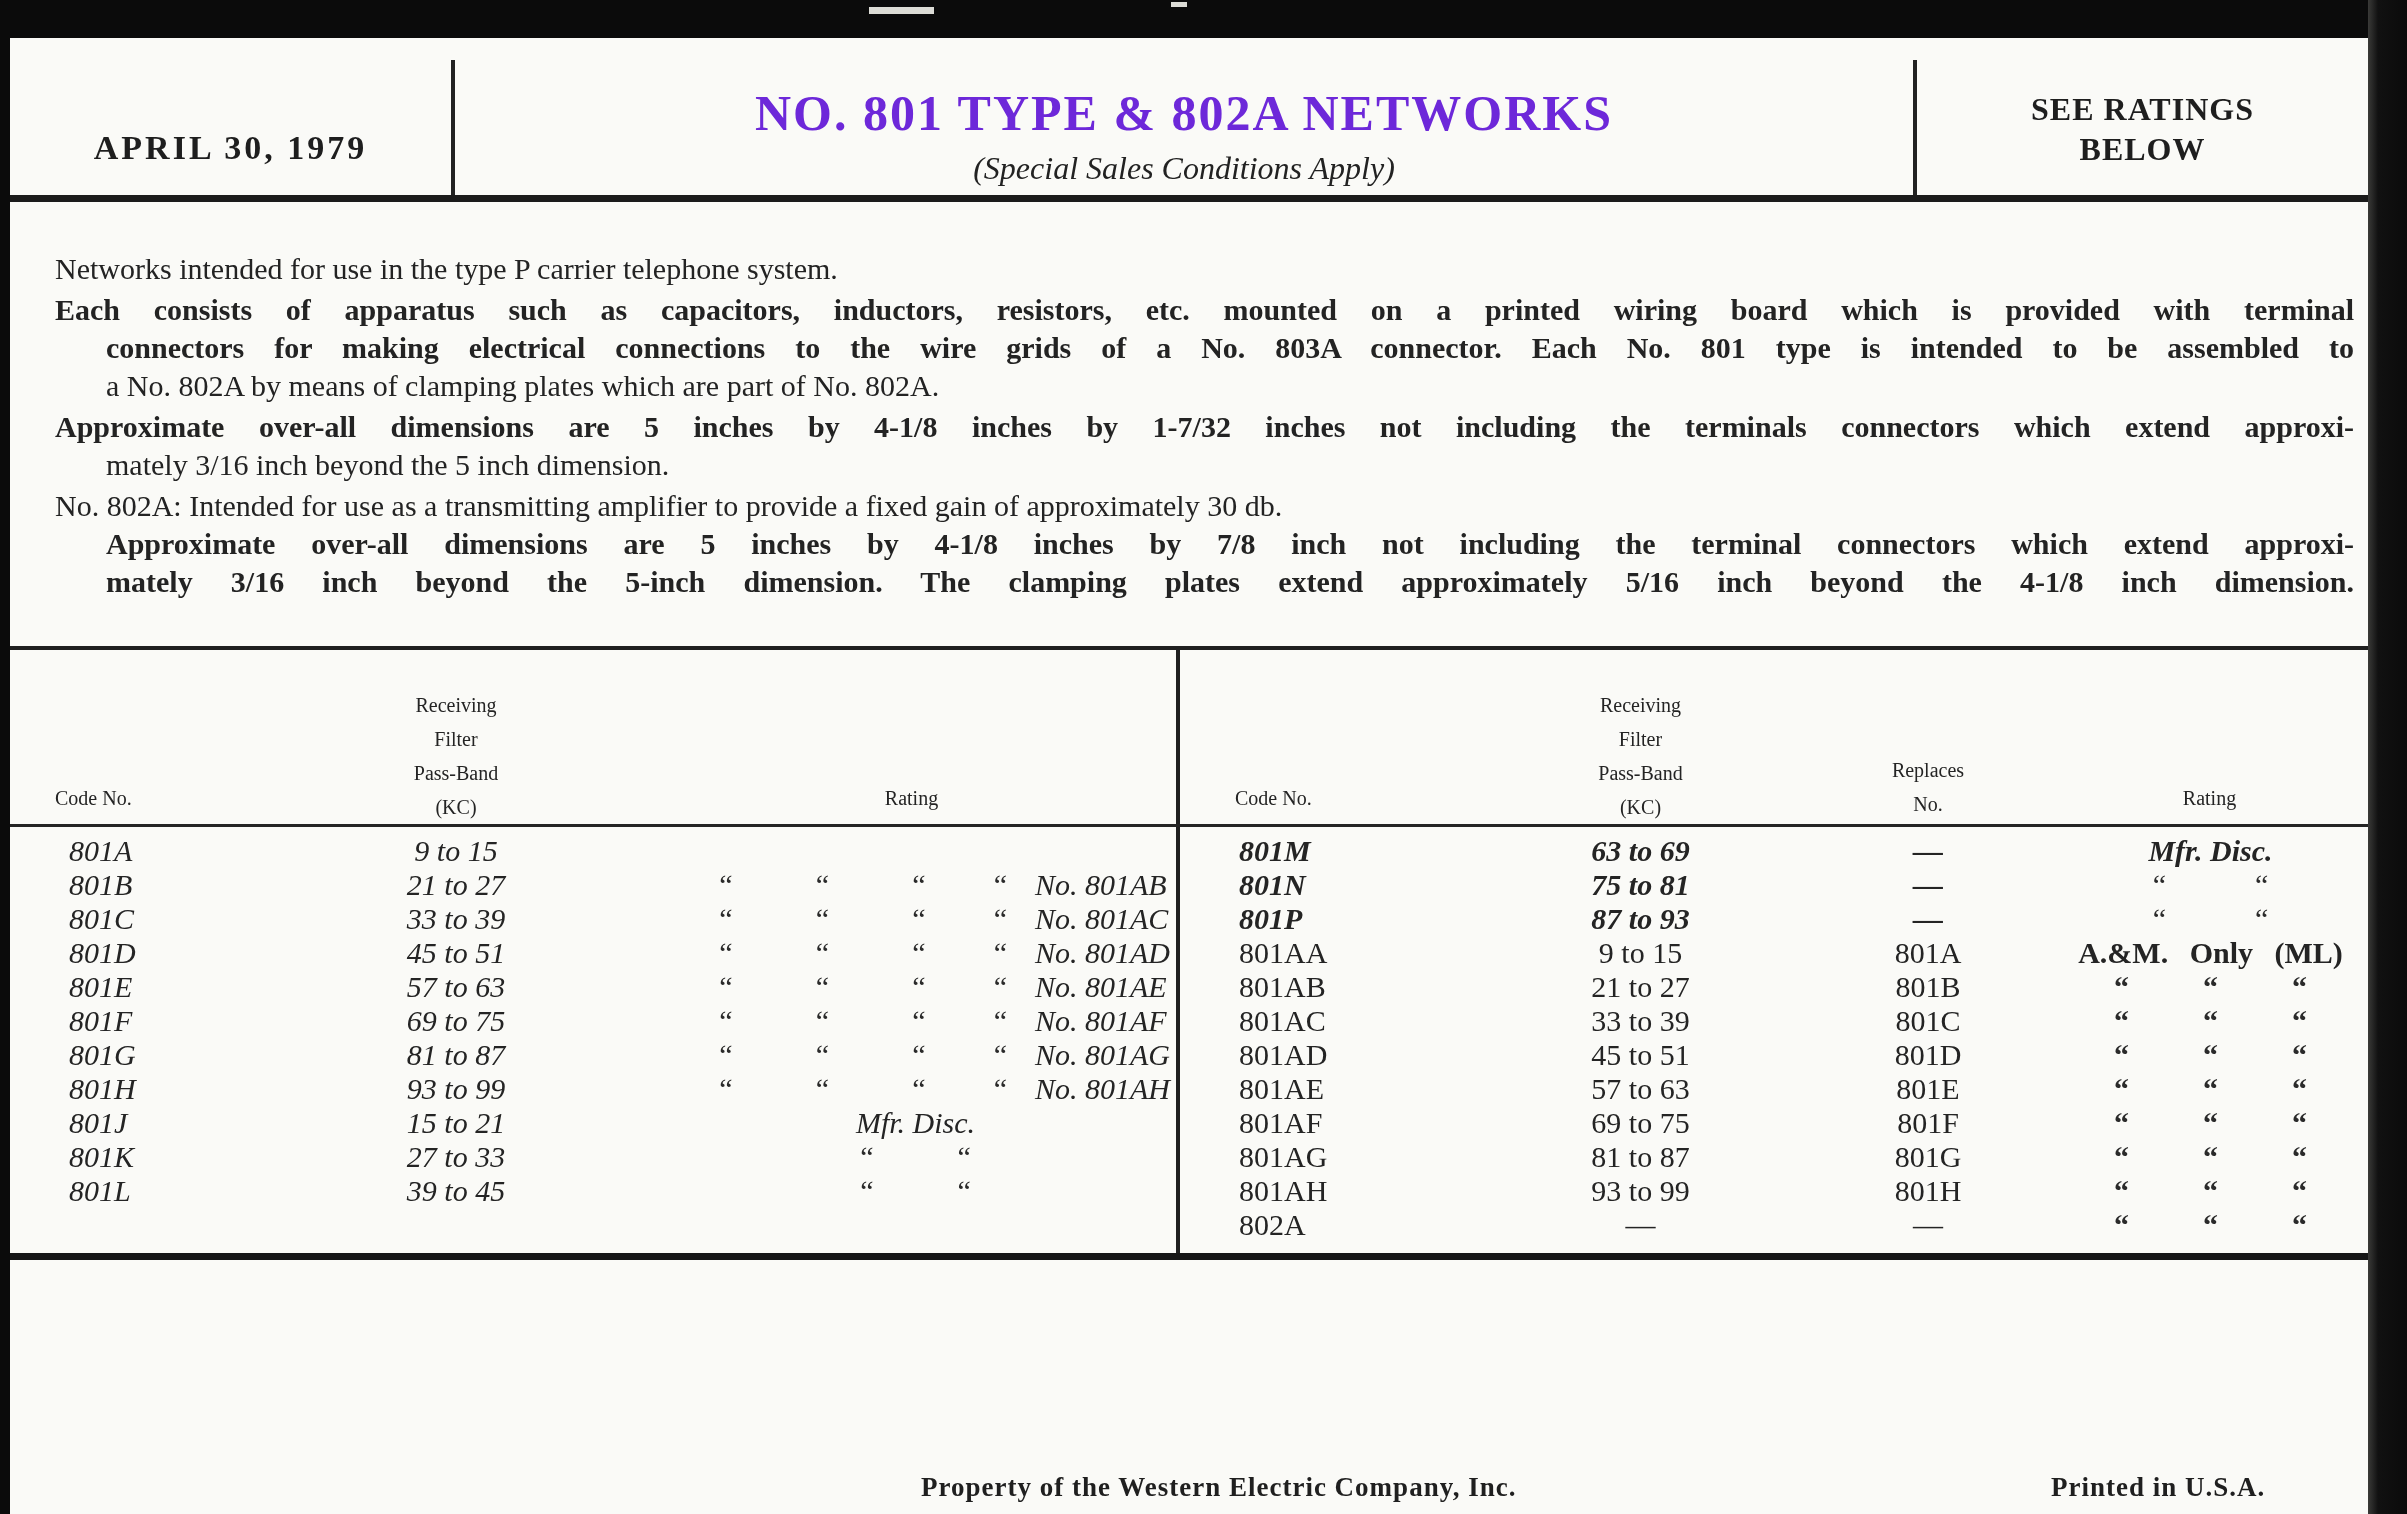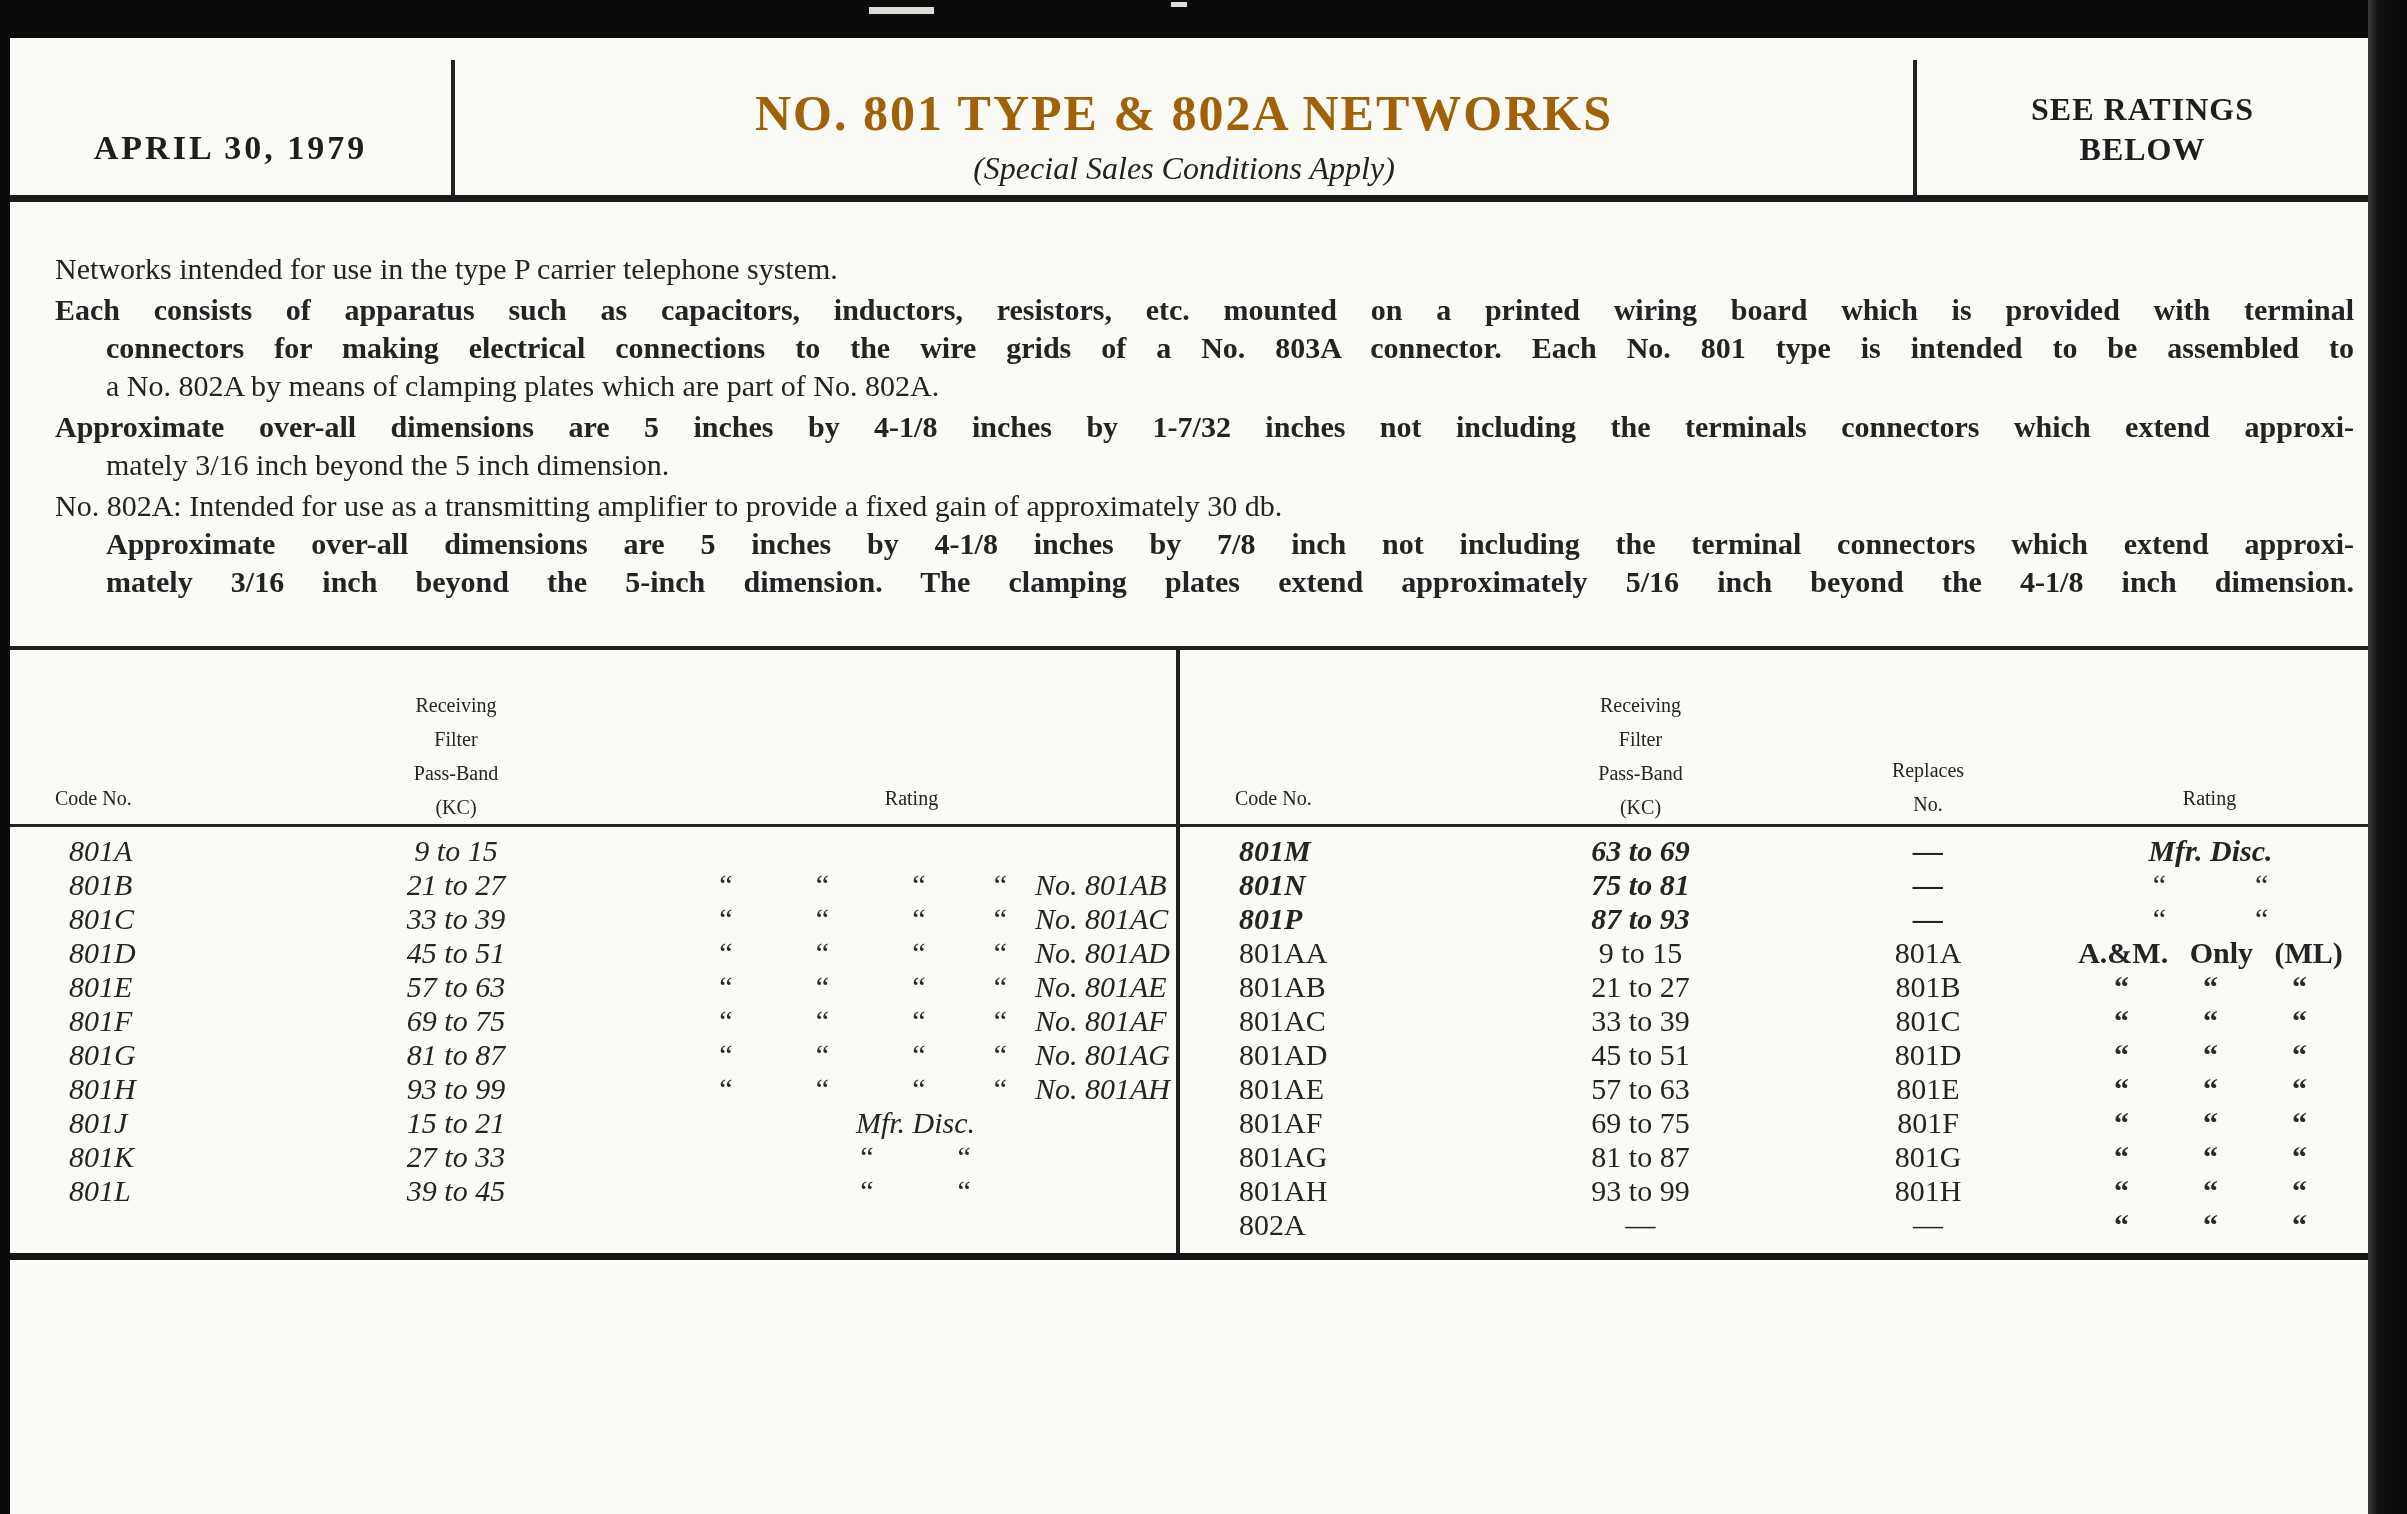--- a/index.html
+++ b/index.html
@@ -14,21 +14,21 @@
 
   
   #hdr{position:absolute;left:0;top:0;width:100%;height:157px;border-bottom:7px solid #1b1b1b;}
   .vsep{position:absolute;top:22px;bottom:0;width:4px;background:#222;}
   #vsep-left{left:441px;}
   #vsep-right{left:1903px;}
   #date-cell{position:absolute;left:0;top:0;width:441px;height:100%;
              display:flex;align-items:flex-end;justify-content:center;padding-bottom:28px;box-sizing:border-box;}
   #date-cell div{font-size:34px;font-weight:bold;letter-spacing:3px;color:#1e1e1e;}
   #title-cell{position:absolute;left:445px;top:0;width:1458px;height:100%;text-align:center;}
-  #title{margin-top:46px;font-size:50px;font-weight:bold;letter-spacing:2px;color:#a16207;}
+  #title{margin-top:46px;font-size:50px;font-weight:bold;letter-spacing:2px;color:#6d28d9;}
   #subtitle{margin-top:8px;font-size:32px;color:#222;font-style:italic;}
   #ratings-cell{position:absolute;left:1907px;top:0;right:0;height:100%;text-align:center;}
   #ratings-cell .lines{margin-top:51px;font-size:32px;font-weight:bold;line-height:40px;letter-spacing:1px;color:#1e1e1e;}
 
   
   #paragraphs{position:absolute;left:45px;top:212px;width:2299px;}
   .para{margin-bottom:3px;}
   .pline{font-size:30px;line-height:38px;color:#232323;}
   .pline.indent{padding-left:51px;}
   .pline.justify{text-align:justify;text-align-last:justify;font-weight:bold;}
@@ -363,16 +363,20 @@
             <div class="cell repl">—</div>
             <div class="rating d3">
               <span class="dit">“</span>
               <span class="dit">“</span>
               <span class="dit">“</span>
             </div>
           </div>
         </div>
     </div>
 
+    <div id="footer">
+      <span id="foot-property">Property of the Western Electric Company, Inc.</span>
+      <span id="foot-printed">Printed in U.S.A.</span>
+    </div>
 
   </div>
 </div>
 
 
 </body></html>

